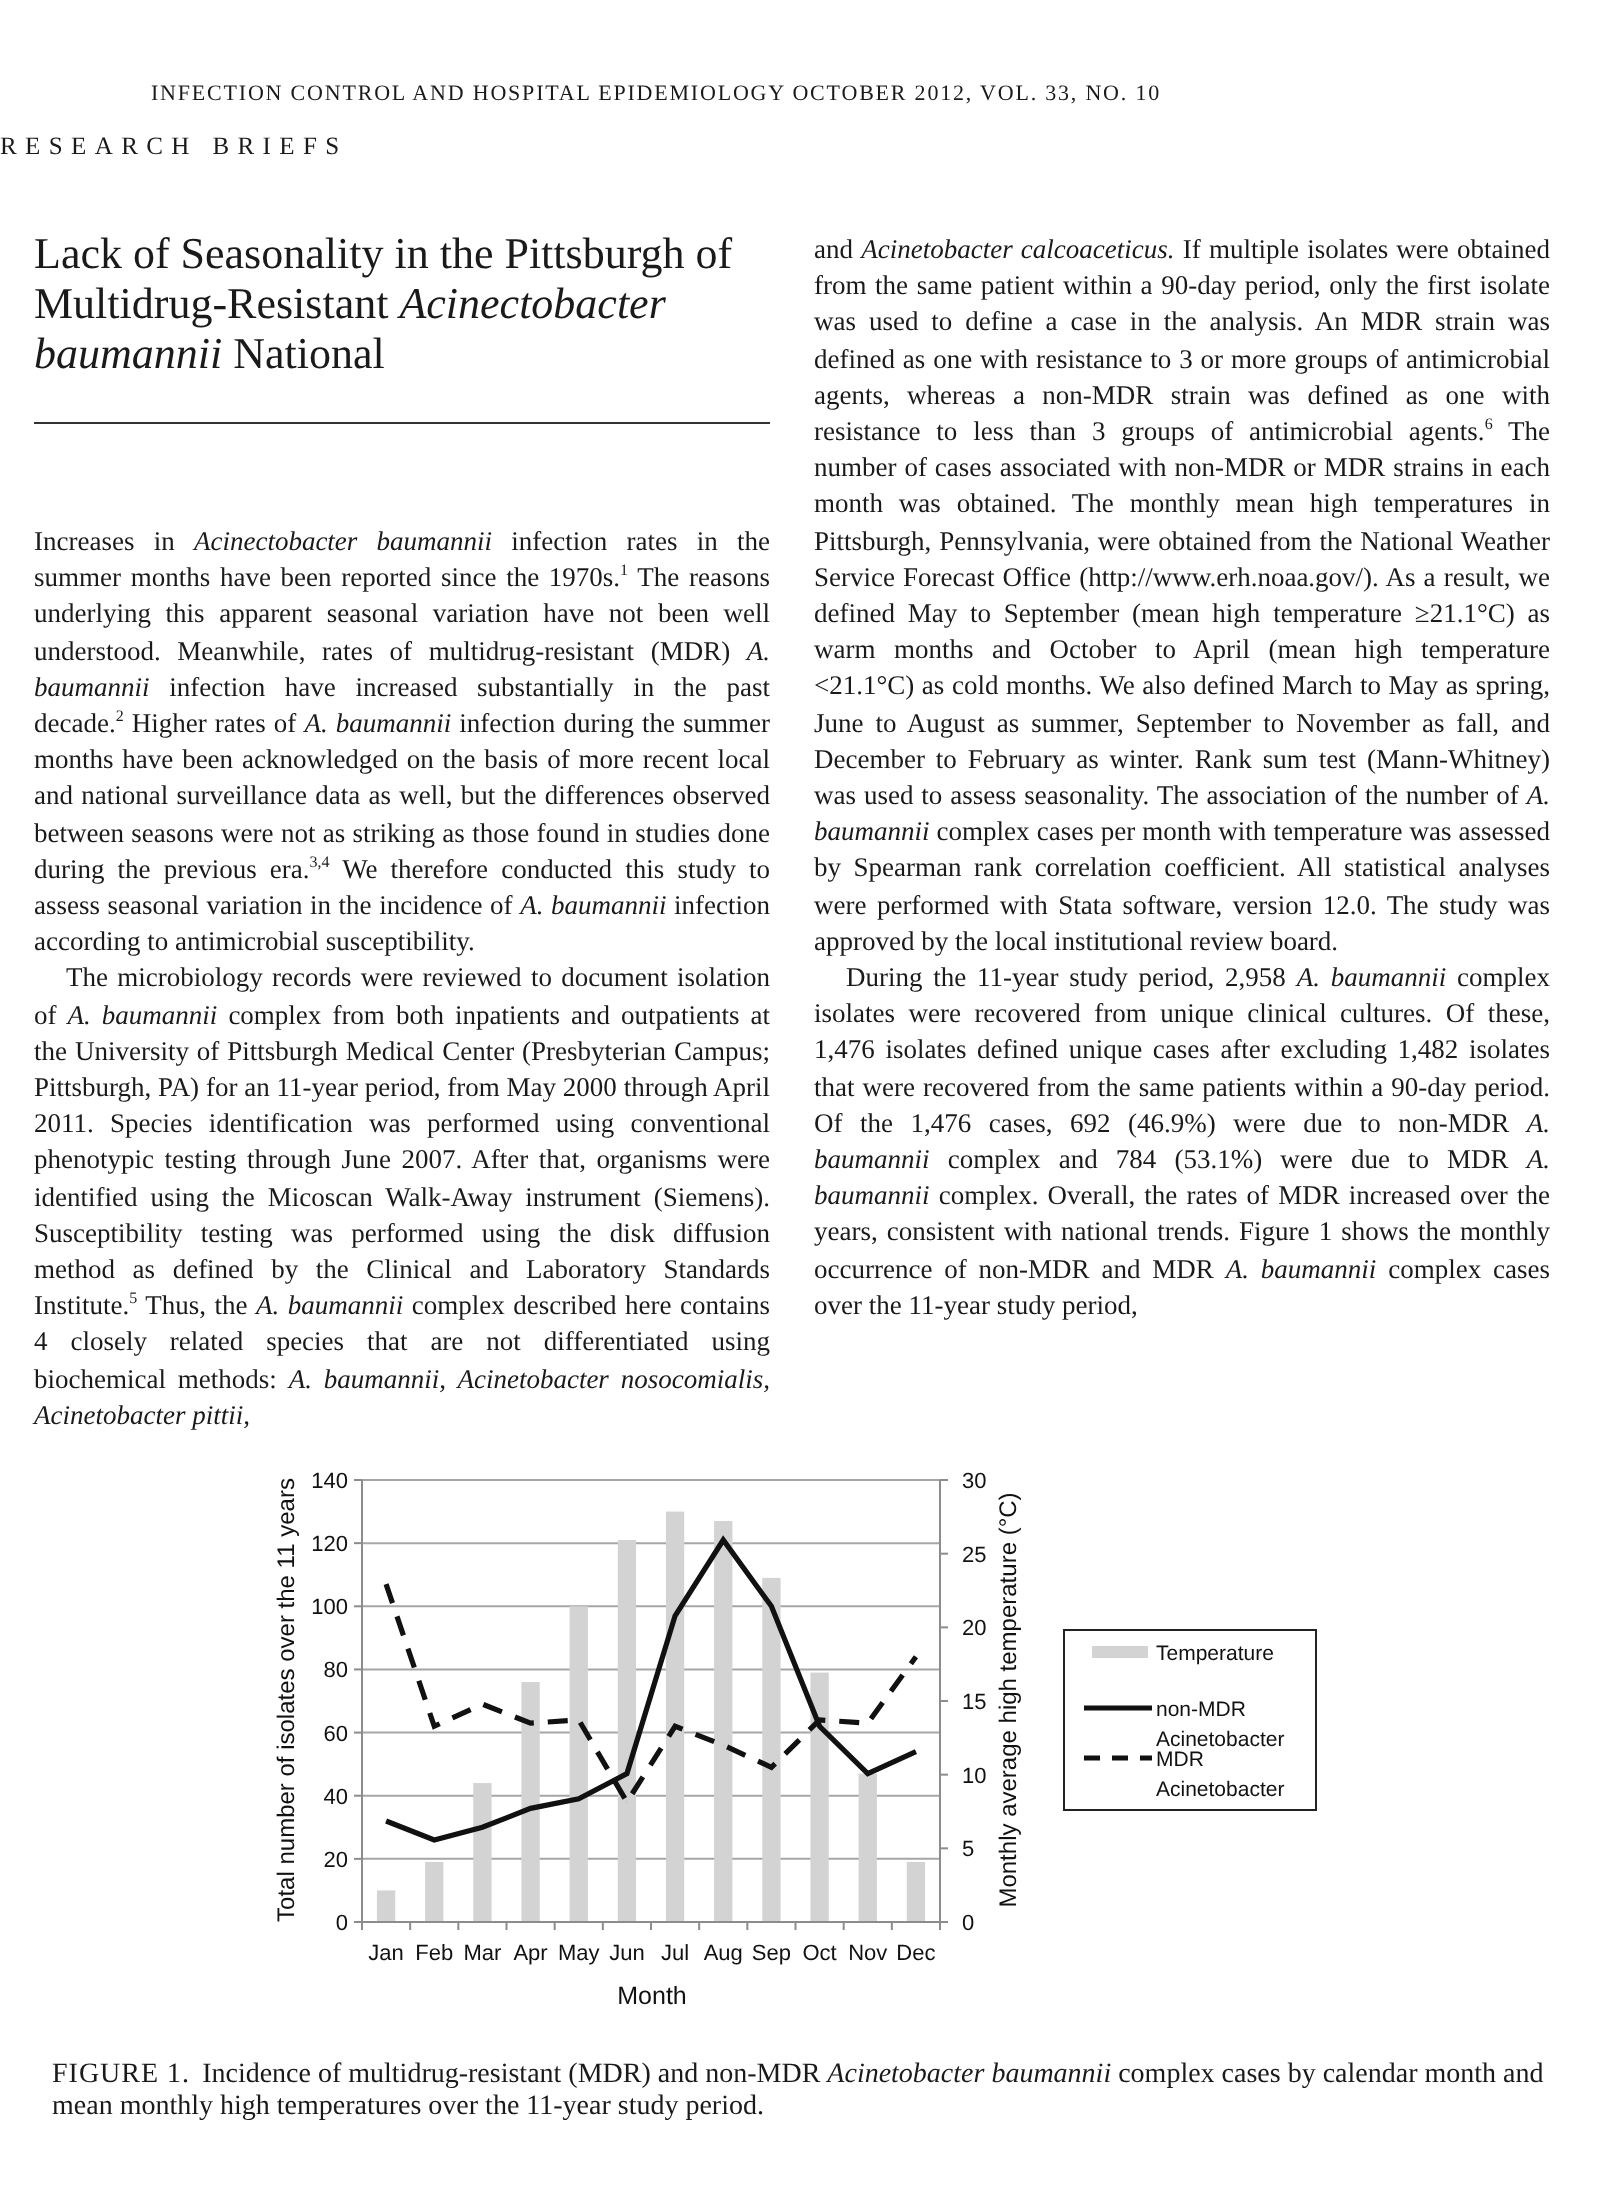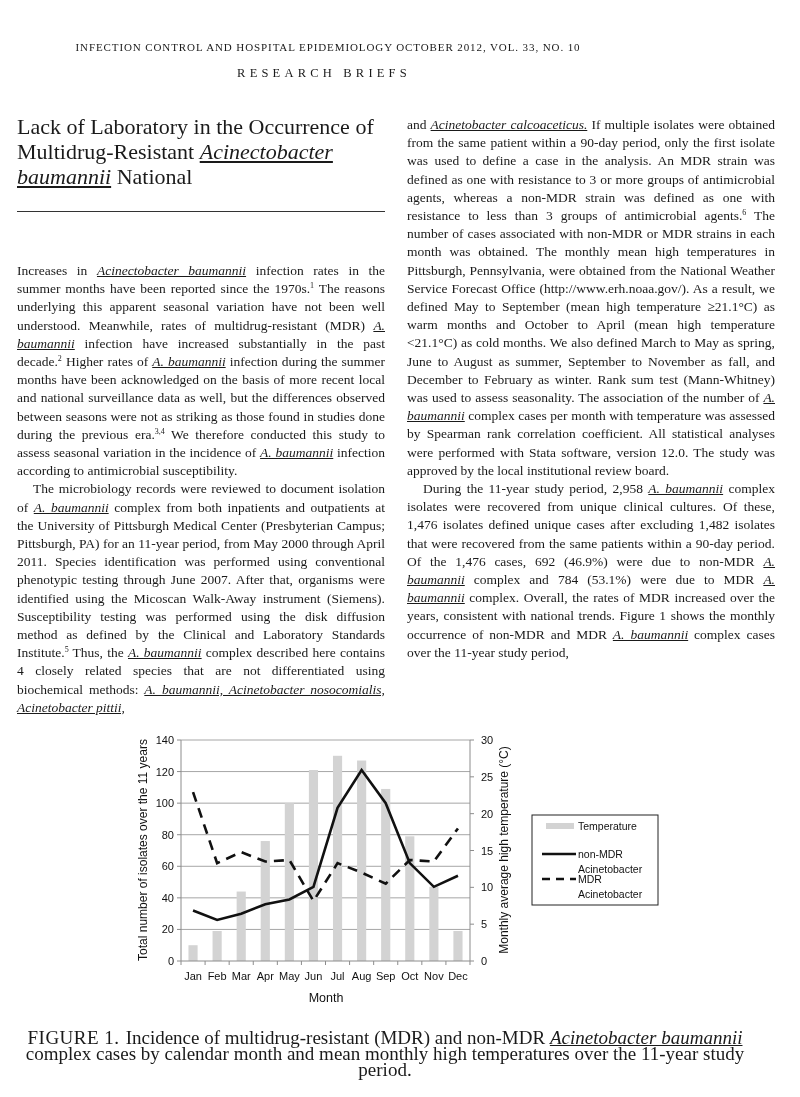--- a/index.html
+++ b/index.html
@@ -1,40 +1,40 @@
 <!DOCTYPE html>
 <html><head>
 <meta charset="utf-8">
 <style>
   html, body { margin: 0; padding: 0; background: #ffffff; }
   body { width: 800px; height: 1097px; position: relative; overflow: hidden; color: #1a1a1a; font-family: "Liberation Serif", "DejaVu Serif", serif; }
   .abs { position: absolute; }
   .running-head { left: 0; width: 656px; top: 26px; text-align: center; font-size: 11px; letter-spacing: 0.9px; margin-top: 15px; }
-  .section-head { left: 0; width: 648px; top: 66px; text-align: center; font-size: 12.5px; letter-spacing: 4.2px; }
+  .section-head { left: 0; width: 648px; top: 66px; text-align: left; font-size: 12.5px; letter-spacing: 4.2px; }
   .title { left: 17px; top: 114px; width: 380px; font-size: 22px; line-height: 25px; font-weight: normal; margin: 0; }
   .rule { left: 17px; top: 211px; width: 368px; height: 0; border-top: 1px solid #333; }
   .col { width: 368px; font-size: 13.5px; line-height: 18.2px; text-align: justify; }
   .col p { margin: 0; }
   .col p.indent { text-indent: 16px; }
   .col-left { left: 17px; top: 226px; margin-top: 36px; }
   .col-right { left: 407px; top: 116px; }
   sup { font-size: 8px; line-height: 0; vertical-align: super; }
-  i { font-style: italic; text-decoration: underline; }
+  i { font-style: italic; }
   .chart { left: 0; top: 720px; width: 800px; height: 300px; }
   .chart text { font-family: "Liberation Sans", "DejaVu Sans", sans-serif; fill: #111; }
-  .caption { left: 0; top: 1030px; width: 770px; font-size: 19px; line-height: 16px; text-align: center; }
+  .caption { left: 26px; top: 1030px; width: 770px; font-size: 14px; line-height: 16px; }
   .caption .fig-label { font-variant: small-caps; letter-spacing: 0.5px; margin-right: 6px; }
 </style>
 </head>
 <body>
 
 <div class="abs running-head">INFECTION CONTROL AND HOSPITAL EPIDEMIOLOGY   OCTOBER 2012, VOL. 33, NO. 10</div>
 <div class="abs section-head">RESEARCH BRIEFS</div>
 
-<h1 class="abs title"><span>Lack of Laboratory in the Occurrence of Multidrug-Resistant </span><i>Acinectobacter baumannii</i><span> National</span></h1>
+<h1 class="abs title"><span>Lack of Seasonality in the Pittsburgh of Multidrug-Resistant </span><i>Acinectobacter baumannii</i><span> National</span></h1>
 <div class="abs rule"></div>
 
 <div class="abs col col-left">
   <p><span>Increases in </span><i>Acinectobacter baumannii</i><span> infection rates in the summer months have been reported since the 1970s.</span><sup>1</sup><span> The reasons underlying this apparent seasonal variation have not been well understood. Meanwhile, rates of multidrug-resistant (MDR) </span><i>A. baumannii</i><span> infection have increased substantially in the past decade.</span><sup>2</sup><span> Higher rates of </span><i>A. baumannii</i><span> infection during the summer months have been acknowledged on the basis of more recent local and national surveillance data as well, but the differences observed between seasons were not as striking as those found in studies done during the previous era.</span><sup>3,4</sup><span> We therefore conducted this study to assess seasonal variation in the incidence of </span><i>A. baumannii</i><span> infection according to antimicrobial susceptibility.</span></p>
   <p class="indent"><span>The microbiology records were reviewed to document isolation of </span><i>A. baumannii</i><span> complex from both inpatients and outpatients at the University of Pittsburgh Medical Center (Presbyterian Campus; Pittsburgh, PA) for an 11-year period, from May 2000 through April 2011. Species identification was performed using conventional phenotypic testing through June 2007. After that, organisms were identified using the Micoscan Walk-Away instrument (Siemens). Susceptibility testing was performed using the disk diffusion method as defined by the Clinical and Laboratory Standards Institute.</span><sup>5</sup><span> Thus, the </span><i>A. baumannii</i><span> complex described here contains 4 closely related species that are not differentiated using biochemical methods: </span><i id="p2-split">A. baumannii, Acinetobacter nosocomialis, Acinetobacter pittii,</i></p>
 </div>
 
 <div class="abs col col-right">
   <p><span id="p2-cont-start"> and </span><i>Acinetobacter calcoaceticus.</i><span> If multiple isolates were obtained from the same patient within a 90-day period, only the first isolate was used to define a case in the analysis. An MDR strain was defined as one with resistance to 3 or more groups of antimicrobial agents, whereas a non-MDR strain was defined as one with resistance to less than 3 groups of antimicrobial agents.</span><sup>6</sup><span> The number of cases associated with non-MDR or MDR strains in each month was obtained. The monthly mean high temperatures in Pittsburgh, Pennsylvania, were obtained from the National Weather Service Forecast Office (http://www.erh.noaa.gov/). As a result, we defined May to September (mean high temperature ≥21.1°C) as warm months and October to April (mean high temperature &lt;21.1°C) as cold months. We also defined March to May as spring, June to August as summer, September to November as fall, and December to February as winter. Rank sum test (Mann-Whitney) was used to assess seasonality. The association of the number of </span><i>A. baumannii</i><span> complex cases per month with temperature was assessed by Spearman rank correlation coefficient. All statistical analyses were performed with Stata software, version 12.0. The study was approved by the local institutional review board.</span></p>
   <p class="indent"><span>During the 11-year study period, 2,958 </span><i>A. baumannii</i><span> complex isolates were recovered from unique clinical cultures. Of these, 1,476 isolates defined unique cases after excluding 1,482 isolates that were recovered from the same patients within a 90-day period. Of the 1,476 cases, 692 (46.9%) were due to non-MDR </span><i>A. baumannii</i><span> complex and 784 (53.1%) were due to MDR </span><i>A. baumannii</i><span> complex. Overall, the rates of MDR increased over the years, consistent with national trends. Figure 1 shows the monthly occurrence of non-MDR and MDR </span><i>A. baumannii</i><span> complex cases over the 11-year study period,</span></p>

